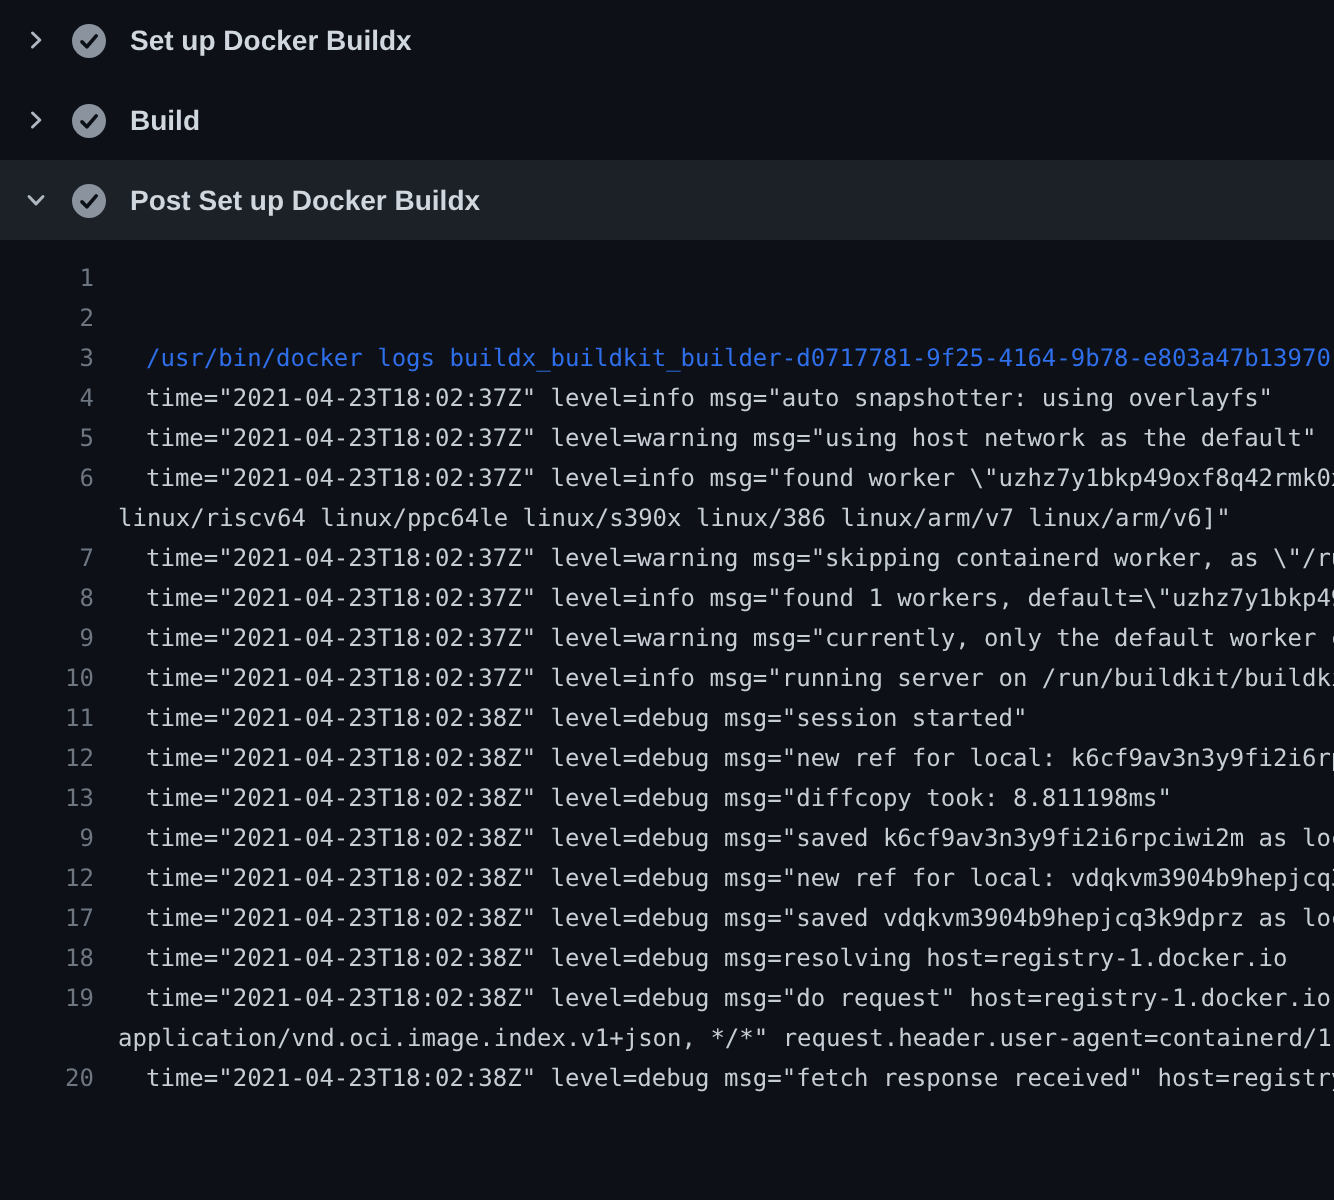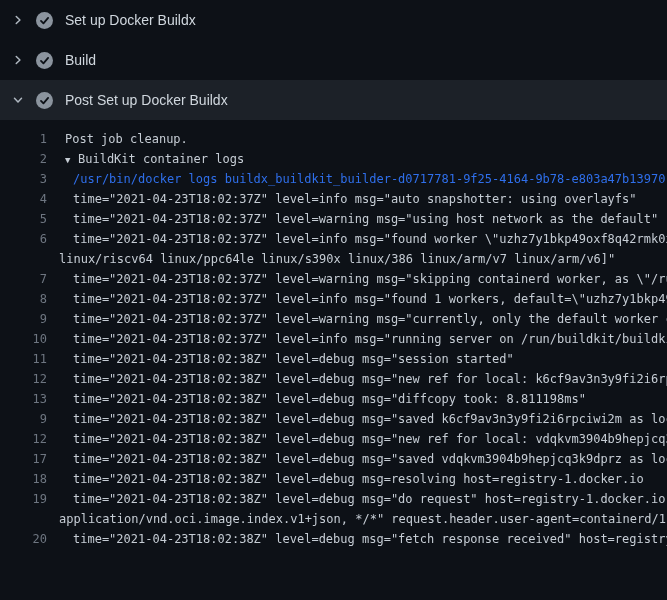--- a/index.html
+++ b/index.html
@@ -17,21 +17,21 @@
   html, body { margin: 0; padding: 0; }
   body {
     width: 667px; height: 600px; overflow: hidden;
     background: var(--bg);
     font-family: "Liberation Sans", sans-serif;
   }
   
   .steps { width: 100%; }
   .step-row {
     height: 40px; display: flex; align-items: center;
-    color: var(--step-label); font-size: 14px; cursor: pointer;
+    color: var(--step-label); font-size: 14px; cursor: pointer; font-weight: bold;
   }
   .step-row.expanded { background: var(--band); }
   .chev {
     width: 16px; height: 16px; margin-left: 10px; flex: none;
     display: flex; align-items: center; justify-content: center;
   }
   .chev svg { width: 14px; height: 14px; }
   .chev path {
     stroke: var(--chevron); stroke-width: 1.7; fill: none;
     stroke-linecap: round; stroke-linejoin: round;
@@ -117,25 +117,23 @@
         </svg>
     </span>
     <span class="step-label">Post Set up Docker Buildx</span>
   </div>
 
 </div>
 
 <div class="log">
     <div class="log-row">
       <span class="log-num">1</span>
-      <span class="log-text ind-outer">Post job cleanup.</span>
     </div>
     <div class="log-row">
       <span class="log-num">2</span>
-      <span class="log-text ind-outer"><span class="group-toggle">▼</span>BuildKit container logs</span>
     </div>
     <div class="log-row">
       <span class="log-num">3</span>
       <span class="log-text ind-inner cmd">/usr/bin/docker logs buildx_buildkit_builder-d0717781-9f25-4164-9b78-e803a47b13970</span>
     </div>
     <div class="log-row">
       <span class="log-num">4</span>
       <span class="log-text ind-inner">time="2021-04-23T18:02:37Z" level=info msg="auto snapshotter: using overlayfs"</span>
     </div>
     <div class="log-row">

